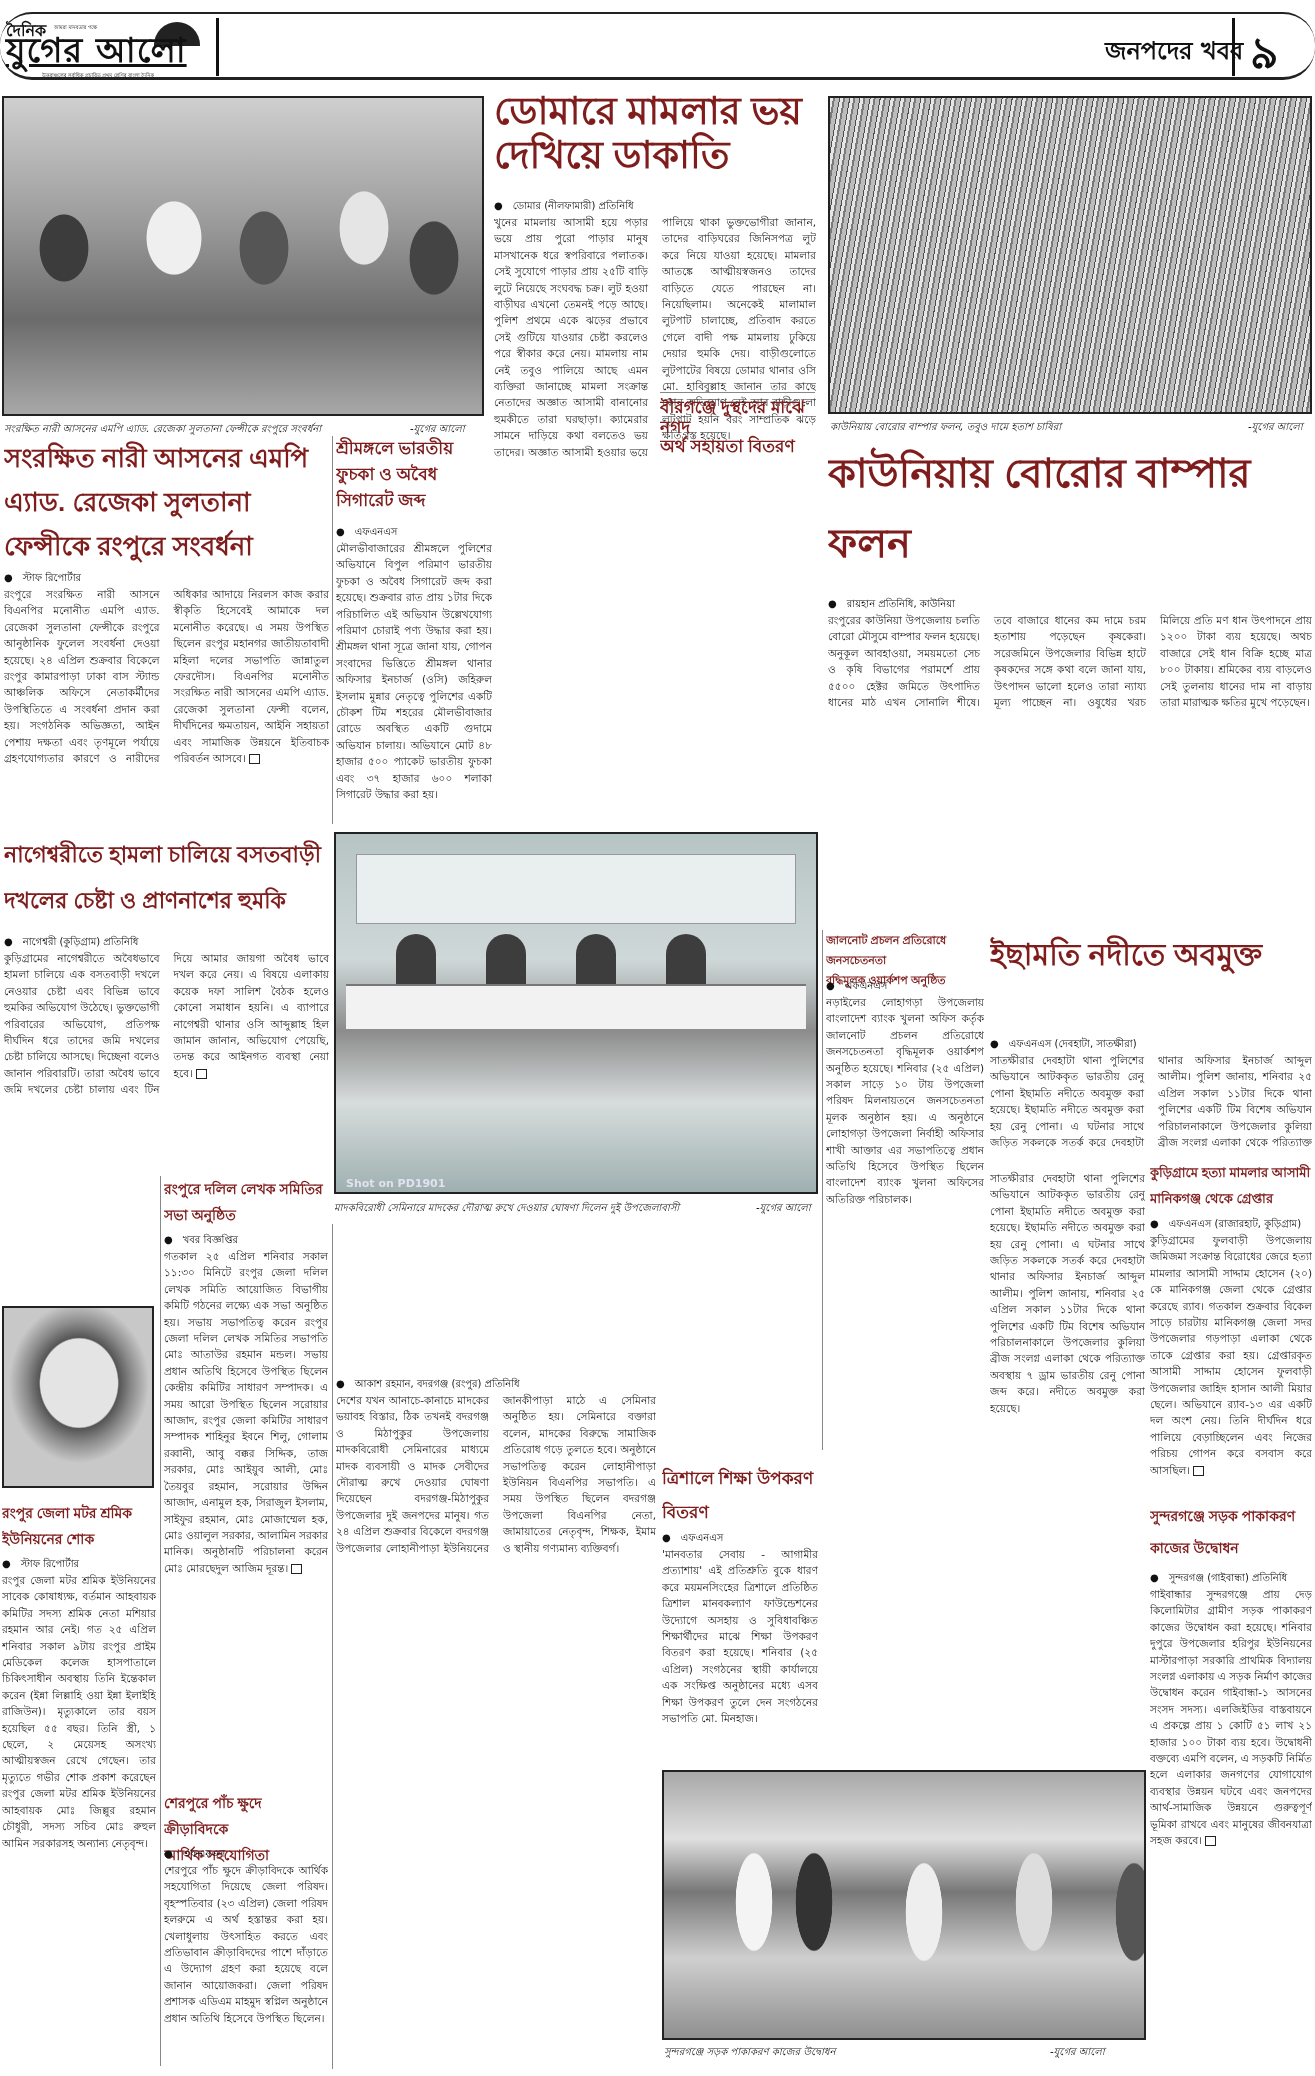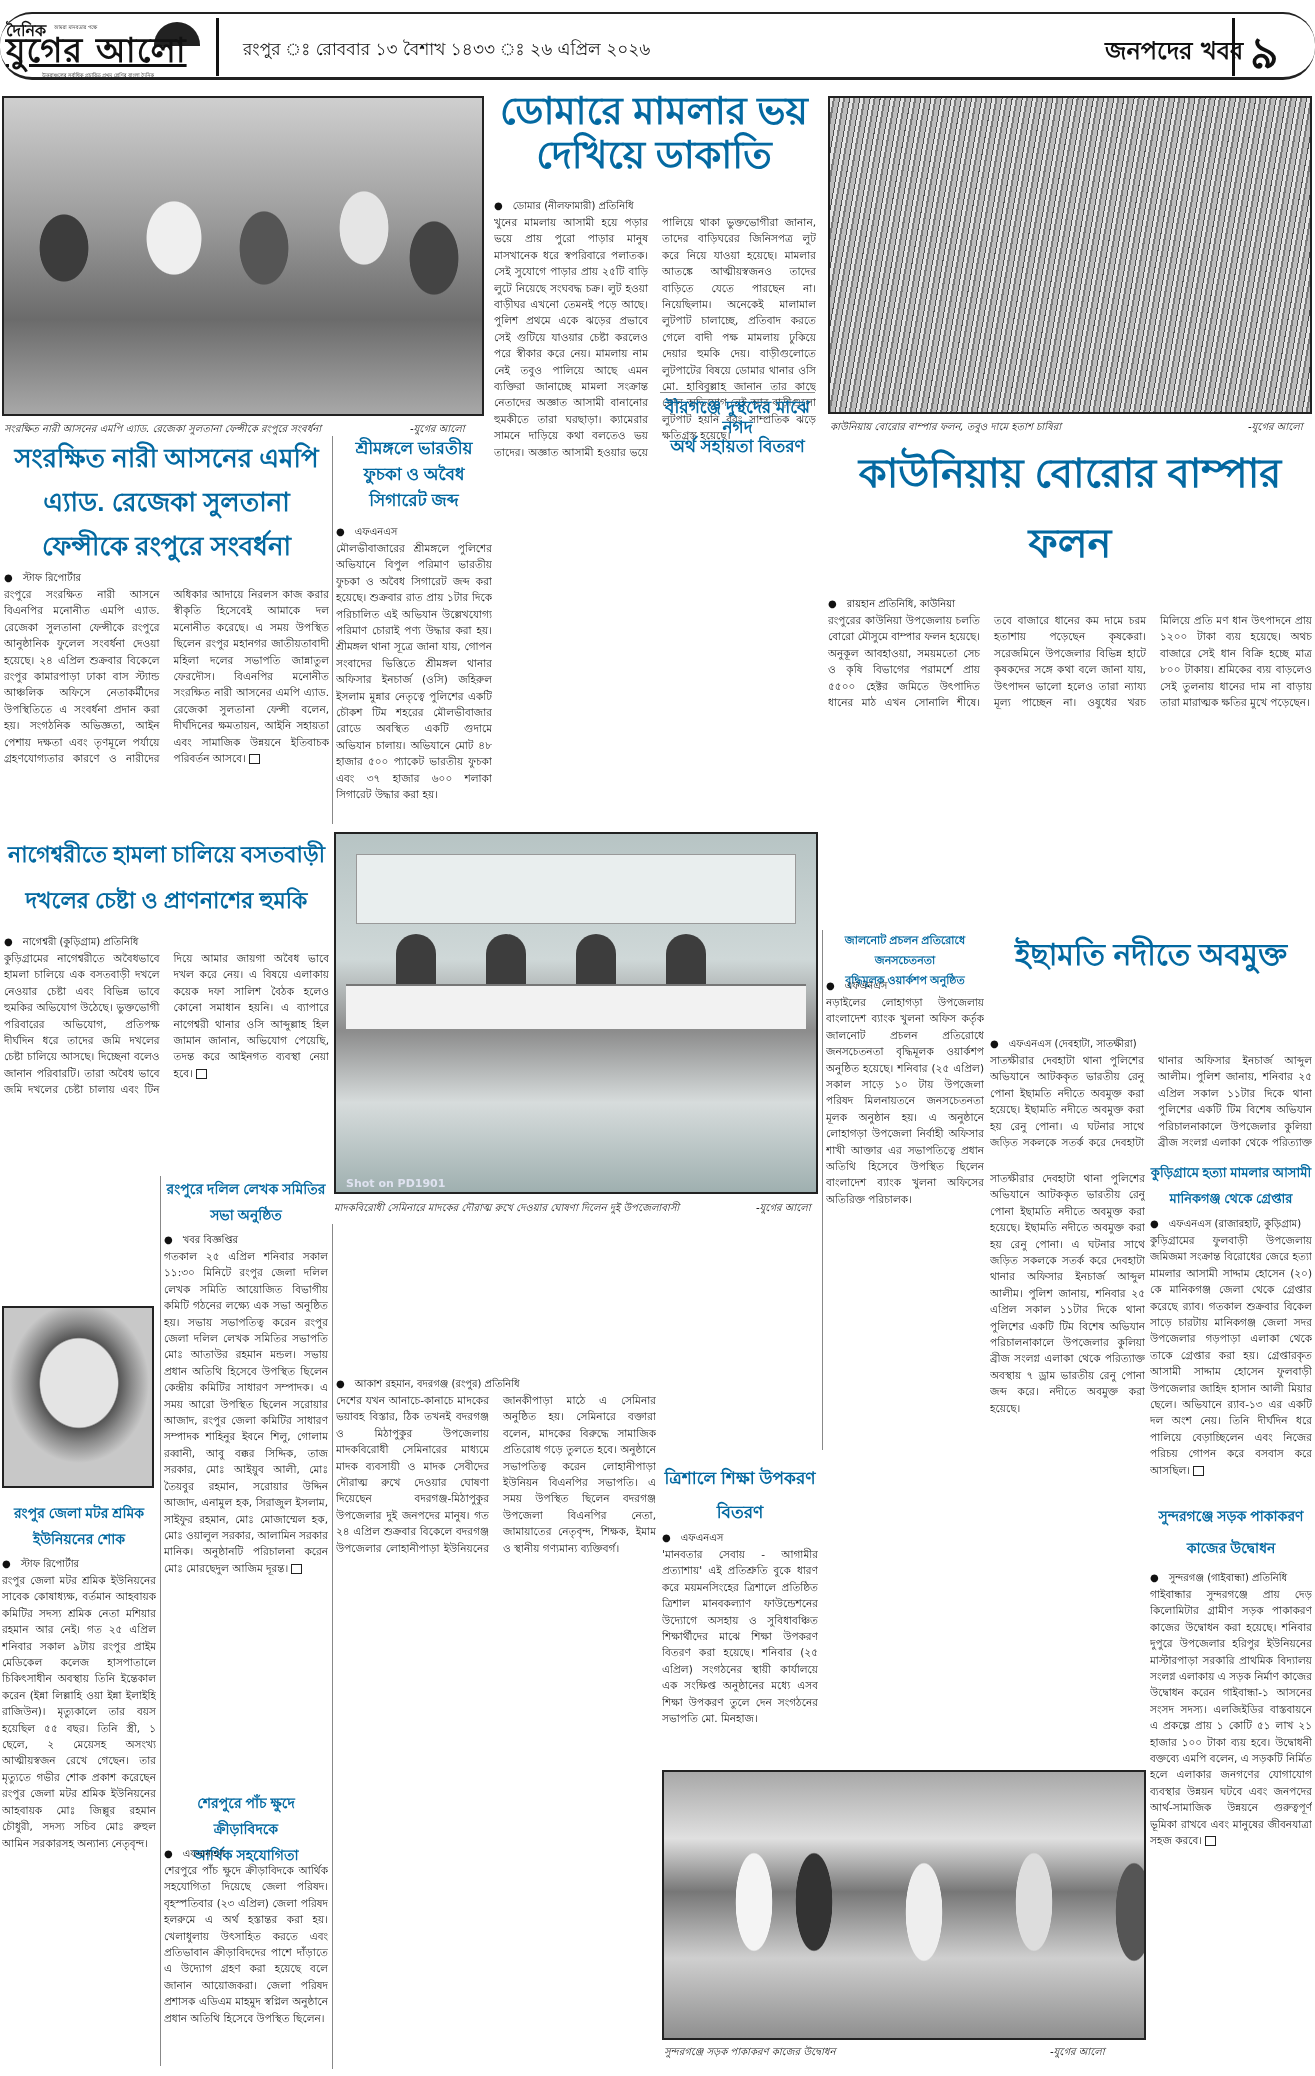--- a/index.html
+++ b/index.html
@@ -13,21 +13,21 @@
   .logo .l2 { position: absolute; left: 2px; top: 14px; font: bold 34px "DejaVu Serif", serif; letter-spacing: 1px; line-height: 36px; text-decoration: underline; }
   .logo .sun { position: absolute; left: 150px; top: 4px; width: 46px; height: 24px; border-radius: 46px 46px 0 0; background: #222; }
   .logo .l3 { position: absolute; left: 38px; top: 54px; font-size: 5px; white-space: nowrap; }
   .vsep { position: absolute; top: 4px; width: 3px; height: 58px; background: #111; }
   .dateline { position: absolute; left: 243px; top: 22px; font-size: 17px; }
   .section-name { position: absolute; left: 1105px; top: 18px; font: bold 24px "DejaVu Serif", serif; }
   .page-num { position: absolute; left: 1250px; top: 6px; font: bold 44px "DejaVu Serif", serif; }
   .photo { position: absolute; border: 2px solid #222; overflow: hidden; }
   .caption { position: absolute; font-size: 10px; font-style: italic; color: #222; white-space: nowrap; overflow: hidden; }
   .credit { position: absolute; font-size: 10px; font-style: italic; color: #222; white-space: nowrap; }
-  .hl { position: absolute; font-family: "Liberation Sans", sans-serif; font-weight: bold; color: #0369a1; text-align: center; line-height: 1.15; overflow: hidden; }
+  .hl { position: absolute; font-family: "Liberation Sans", sans-serif; font-weight: bold; color: #7f1d1d; line-height: 1.15; overflow: hidden; }
   .byline { position: absolute; font-size: 10px; white-space: nowrap; overflow: hidden; }
   .byline::before { content: "●"; margin-right: 10px; font-size: 10px; }
   .body { position: absolute; font-size: 10.5px; line-height: 16.4px; text-align: justify; color: #222; overflow: hidden; }
   .cols2 { column-count: 2; column-gap: 14px; }
   .cols3 { column-count: 3; column-gap: 14px; }
   .endmark { display: inline-block; width: 11px; height: 10px; border: 1px solid #222; vertical-align: middle; margin-left: 3px; }
   .rule-v { position: absolute; width: 1px; background: #888; }
   .rule-h { position: absolute; height: 1px; background: #888; }
 
   
@@ -58,21 +58,20 @@
 
 <div class="masthead">
   <div class="logo">
     <span class="l1">দৈনিক</span>
     <span class="l1s">আমরা মানবতার পক্ষে</span>
     <span class="sun"></span>
     <span class="l2">যুগের আলো</span>
     <span class="l3">উত্তরাঞ্চলের সর্বাধিক প্রচারিত প্রথম শ্রেণির বাংলা দৈনিক</span>
   </div>
   <div class="vsep" style="left:216px"></div>
-  <div class="dateline">রংপুর ঃ রোববার ১৩ বৈশাখ ১৪৩৩ ঃ ২৬ এপ্রিল ২০২৬</div>
   <div class="section-name">জনপদের খবর</div>
   <div class="vsep" style="left:1232px"></div>
   <div class="page-num">৯</div>
 </div>
 
 <div class="photo p-women" style="left:2px;top:96px;width:482px;height:320px"></div>
 <div class="caption" style="left:4px;top:421px;width:380px">সংরক্ষিত নারী আসনের এমপি এ্যাড. রেজেকা সুলতানা ফেন্সীকে রংপুরে সংবর্ধনা</div>
 <div class="credit" style="left:410px;top:421px">-যুগের আলো</div>
 
 <div class="hl" style="left:494px;top:90px;width:320px;height:104px;font-size:38px">ডোমারে মামলার ভয় দেখিয়ে ডাকাতি</div>

